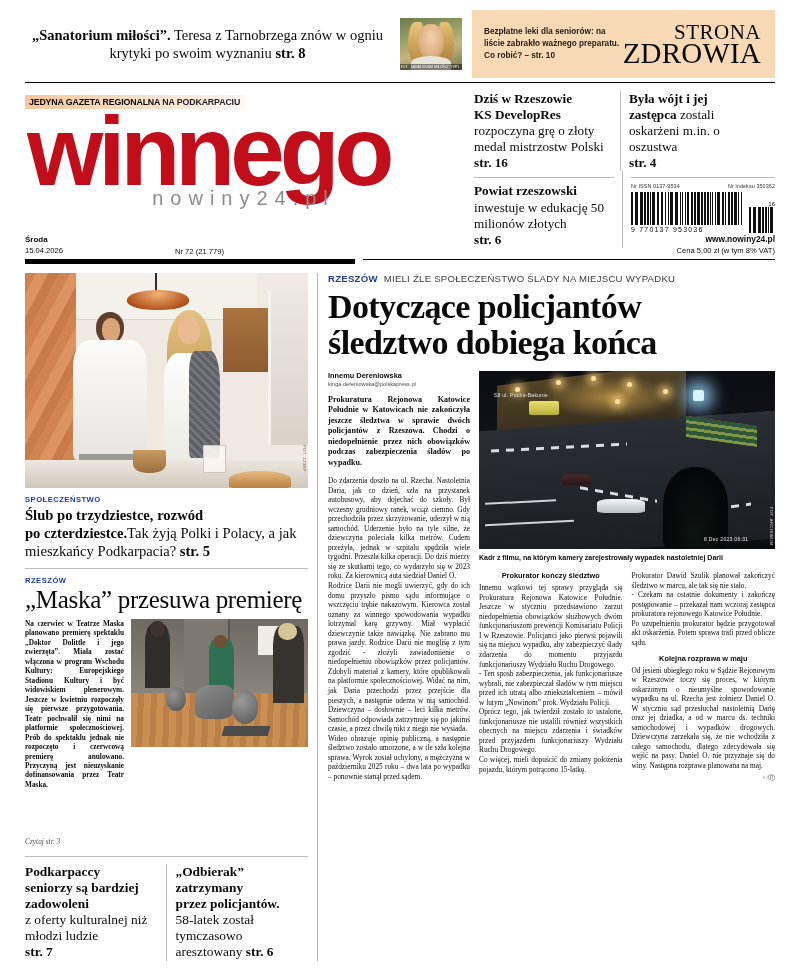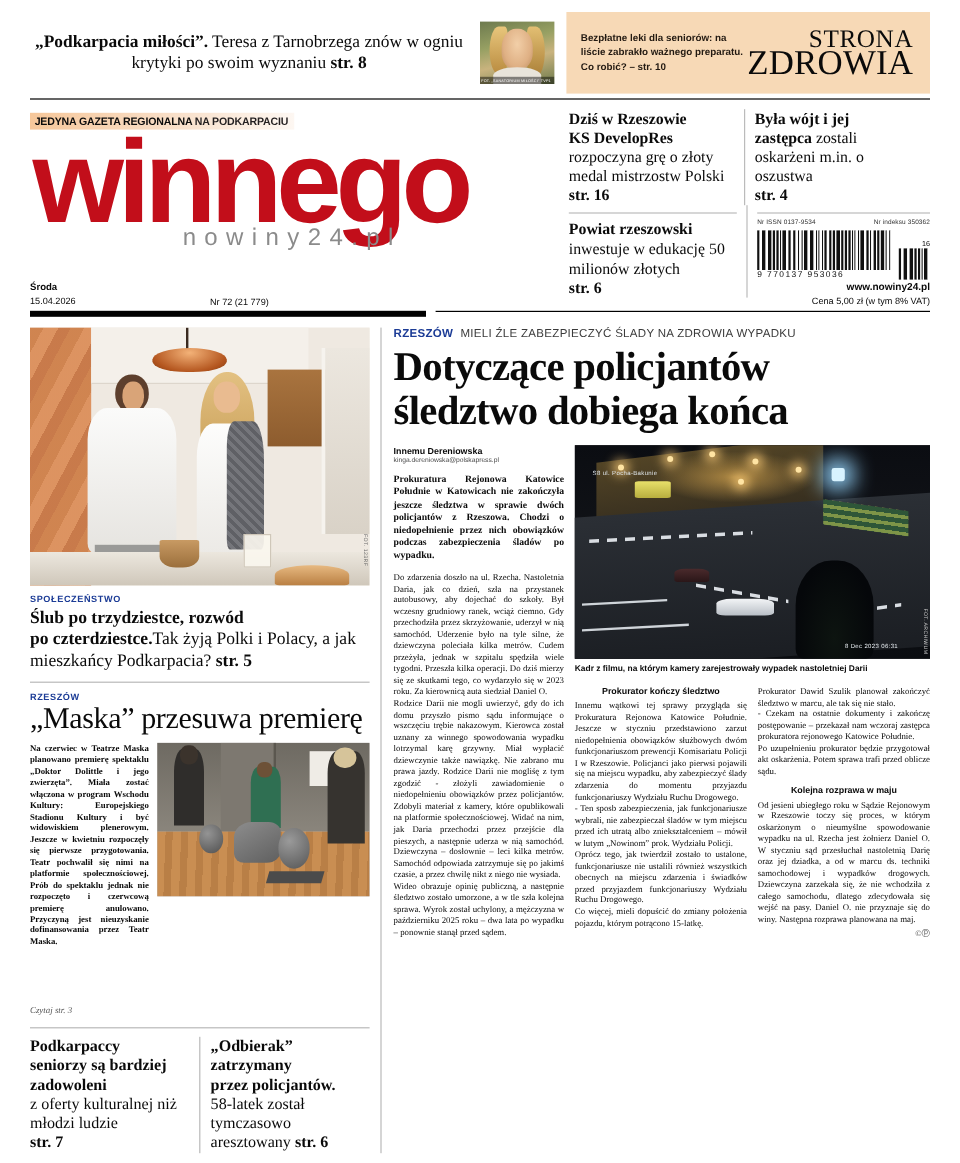--- a/index.html
+++ b/index.html
@@ -233,21 +233,21 @@
     text-align: center; margin-bottom: 3px; }
   .end-mark { text-align: right; font-size: 7px; color: #555; margin-top: 2px; }
 </style>
 </head>
 <body>
 
 <div class="page">
 
   <div class="topstrip">
     <div class="topstrip-left">
-      <div class="tease-text"><b>„Podkarpacia miłości”.</b> Teresa z Tarnobrzega znów w ogniu krytyki po swoim wyznaniu <b>str. 8</b></div>
+      <div class="tease-text"><b>„Sanatorium miłości”.</b> Teresa z Tarnobrzega znów w ogniu krytyki po swoim wyznaniu <b>str. 8</b></div>
       <div class="tease-photo">
         <div class="tp-hair-l"></div>
           <div class="tp-hair-r"></div>
         <div class="tp-face"></div>
           <div class="tp-body"></div>
         <div class="tp-credit">FOT. „SANATORIUM MIŁOŚCI” TVP1</div>
       </div>
     </div>
     <div class="topstrip-right">
       <div class="zdrow-lead">Bezpłatne leki dla seniorów: na liście zabrakło ważnego preparatu. Co robić? – str. 10</div>
@@ -460,21 +460,21 @@
 
       <div class="two-teasers">
         <div class="tt-cell l"><b>Podkarpaccy<br>seniorzy są bardziej<br>zadowoleni</b><br>z oferty kulturalnej niż młodzi ludzie<br><b>str. 7</b></div>
         <div class="tt-cell r"><b>„Odbierak”<br>zatrzymany<br>przez policjantów.</b><br>58-latek został tymczasowo aresztowany <b>str. 6</b></div>
       </div>
     </div>
 
     <div class="col-right">
       <div class="kicker-row">
         <span class="kicker-city">RZESZÓW</span>
-        <span class="kicker-rest">MIELI ŹLE ZABEZPIECZYĆ ŚLADY NA ZDROWIA WYPADKU</span>
+        <span class="kicker-rest">MIELI ŹLE SPOŁECZEŃSTWO ŚLADY NA MIEJSCU WYPADKU</span>
       </div>
       <div class="big-head">
         <div>Dotyczące policjantów</div>
         <div>śledztwo dobiega końca</div>
       </div>
 
       <div class="art-grid">
         <div class="art-c1">
           <div class="byline-name">Innemu Dereniowska</div>
           <div class="byline-mail">kinga.dereniowska@polskapress.pl</div>

